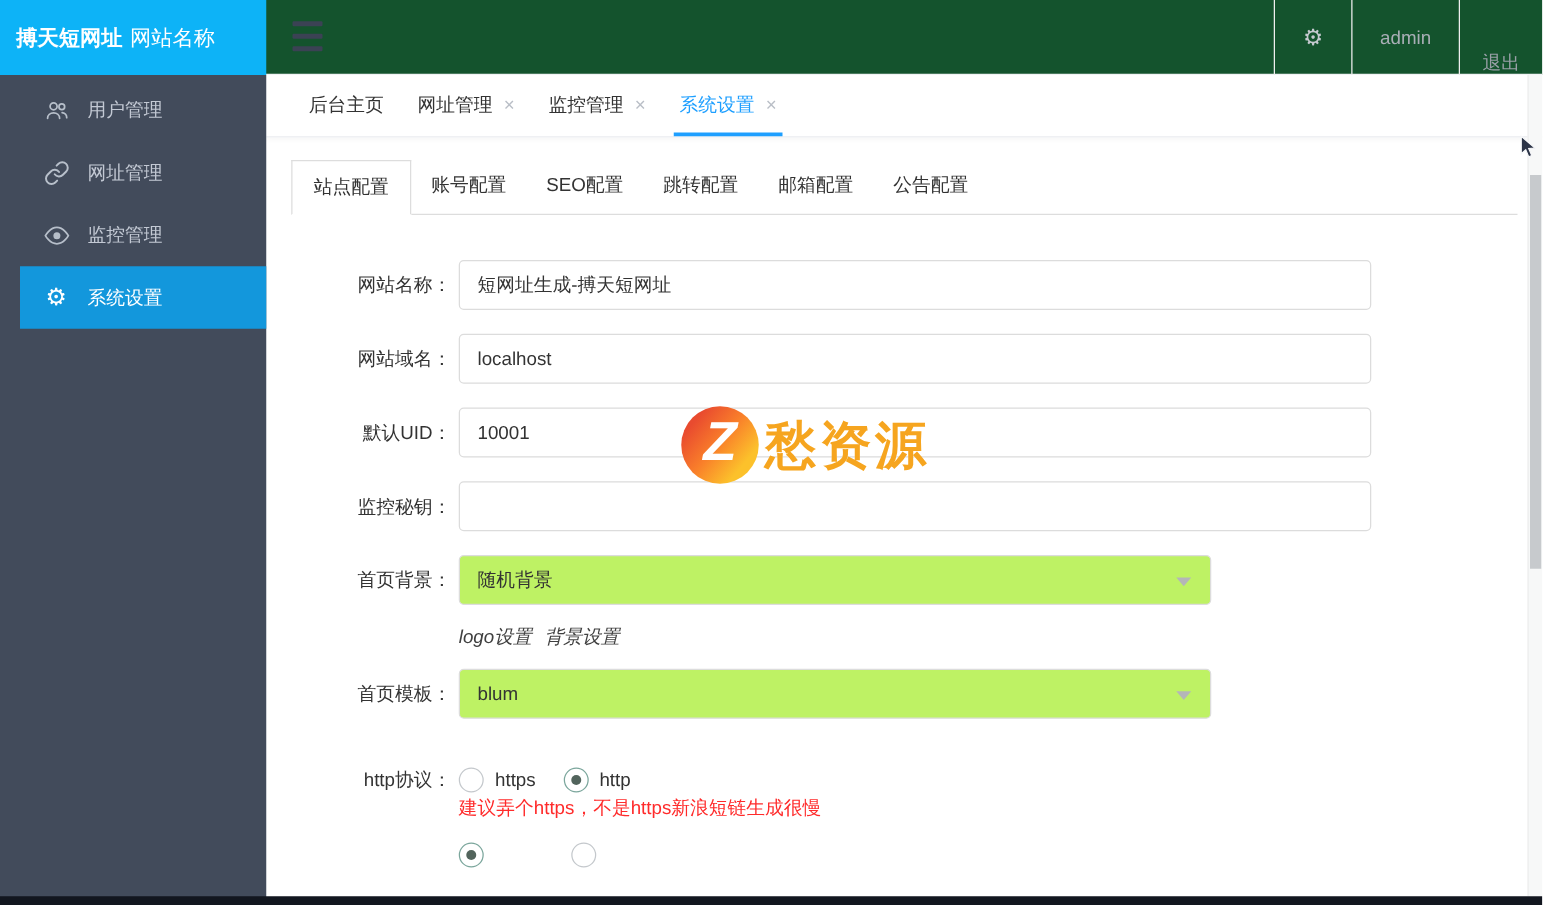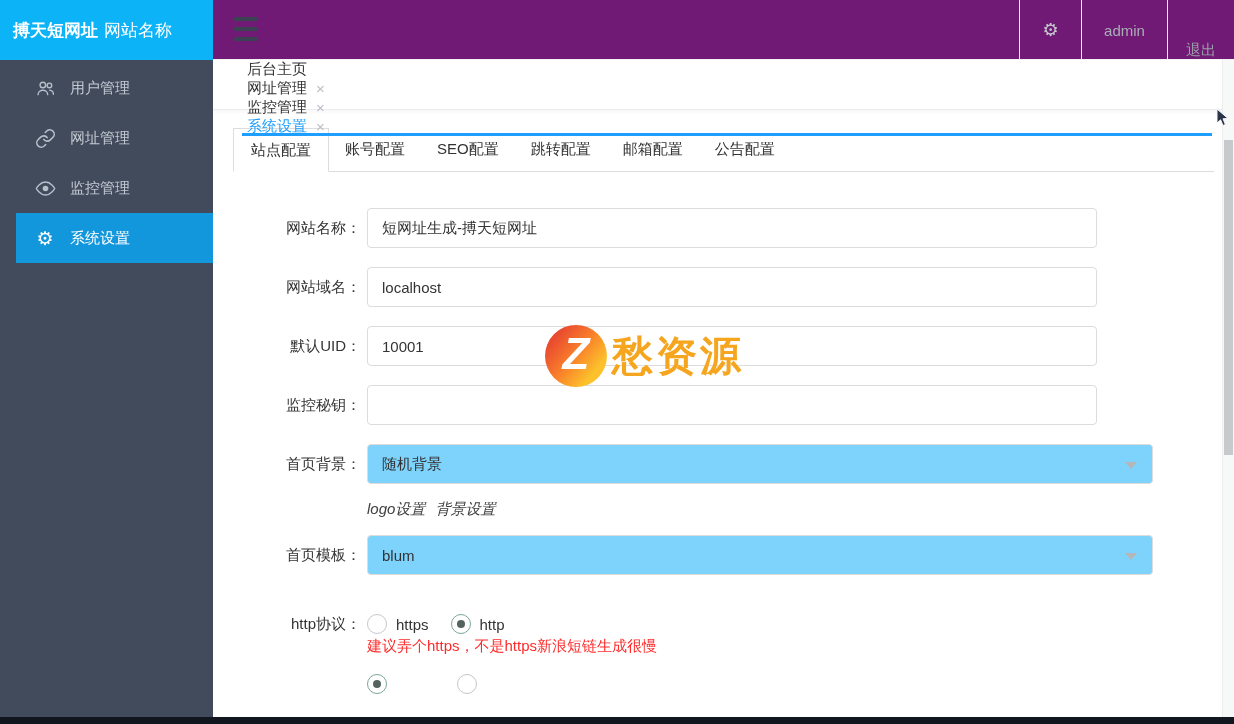--- a/index.html
+++ b/index.html
@@ -1,21 +1,21 @@
 <!DOCTYPE html>
 <html><head>
 <meta charset="utf-8">
 <style>
   * { margin:0; padding:0; box-sizing:border-box; }
   html,body { background:#fff; }
   body { font-family:"Liberation Sans","DejaVu Sans",sans-serif; }
   .app { position:relative; width:1234px; height:724px; overflow:hidden; background:#fff; }
 
   
-  .header { position:absolute; top:0; left:0; right:0; height:60px; background:#701a75;
+  .header { position:absolute; top:0; left:0; right:0; height:60px; background:#14532d;
             border-bottom:1px solid #f2f3f5; z-index:10; }
   .logo { position:absolute; left:0; top:0; width:213px; height:60px; background:#0db3f7;
           color:#fff; display:flex; align-items:center; padding-left:13px; font-size:17px; }
   .logo b { font-weight:bold; }
   .logo span.sub { font-weight:normal; margin-left:6px; }
   .hamburger { position:absolute; left:234px; top:17px; width:24px; height:26px; cursor:pointer; }
   .hamburger i { display:block; width:24px; height:4px; background:#3b4254; border-radius:1px; margin-bottom:6px; }
   .header-right { position:absolute; right:0; top:0; height:60px; display:flex; }
   .hcell { height:60px; display:flex; align-items:center; justify-content:center;
            border-left:1px solid #efefef; color:#a9aeb6; font-size:15px; cursor:pointer; }
@@ -32,44 +32,44 @@
                       margin-right:14px; color:#b7bfca; font-size:19px; }
   .side-item .sicon svg { width:21px; height:21px; }
   .side-item.active { background:#1397dc; color:#fff; }
   .side-item.active .sicon { color:#fff; }
 
   
   .content { position:absolute; left:213px; top:60px; right:0; bottom:0; background:#fff; }
 
   
   .tabbar { height:50px; display:flex; align-items:stretch; padding-left:34px;
-            border-bottom:1px solid #eaecef; box-shadow:0 2px 4px rgba(0,0,0,.04);flex-direction:column; }
+            border-bottom:1px solid #eaecef; box-shadow:0 2px 4px rgba(0,0,0,.04); }
   .tab { position:relative; display:flex; align-items:center; margin-right:27px;
          font-size:15px; color:#333; cursor:pointer; white-space:nowrap; }
   .tab .close { margin-left:9px; color:#b9bec6; font-size:15px; }
   .tab.active { color:#1e9fff; }
   .tab.active::after { content:""; position:absolute; left:-5px; right:-5px; bottom:0;
                        height:3px; background:#1e9fff; }
 
   
   .config-tabs { margin:17px 20px 0 20px; height:45px; border-bottom:1px solid #ddd;
                  display:flex; align-items:flex-end; }
   .ctab { padding:0 16px; line-height:44px; font-size:15px; color:#333; cursor:pointer; white-space:nowrap; }
   .ctab.active { border:1px solid #ddd; border-bottom:1px solid #fff; margin-bottom:-1px;
                  line-height:42px; background:#fff; padding:0 17px; }
 
   
   .form { margin-top:36px; }
   .frow { display:flex; align-items:center; margin-bottom:19px; }
   .flabel { width:154px; flex:none; text-align:right; padding-right:6px; font-size:15px; color:#333; }
   .finput { width:730px; height:40px; border:1px solid #dcdcdc; border-radius:4px;
             font-size:15px; color:#333; padding:0 14px; font-family:inherit; background:#fff; outline:none; }
-  .fselect { position:relative; width:786px; height:40px; border:1px solid #dcdcdc; border-radius:4px;
+  .fselect { position:relative; width:602px; height:40px; border:1px solid #dcdcdc; border-radius:4px;
              display:flex; align-items:center; padding:4px 14px; font-size:15px; color:#333;
-             background:#7dd3fc; cursor:pointer; }
+             background:#bef264; cursor:pointer; }
   .fselect .caret { position:absolute; right:15px; top:17px; width:0; height:0;
                     border-left:6px solid transparent; border-right:6px solid transparent;
                     border-top:7px solid #b4b6b8; }
   .links-row { margin:3px 0 16px 154px; font-size:15px; }
   .links-row a { color:#404040; text-decoration:none; margin-right:6px; cursor:pointer;font-style:italic; }
   .radio-row { display:flex; align-items:flex-end; height:40px; margin-bottom:0; }
   .radio { display:flex; align-items:center; margin-right:22px; cursor:pointer; }
   .rcircle { width:20px; height:20px; border-radius:50%; border:1px solid #c4c8cc;
              background:#fff; margin-right:9px; position:relative; flex:none; }
   .rcircle.checked { border-color:#7ba69c; }

